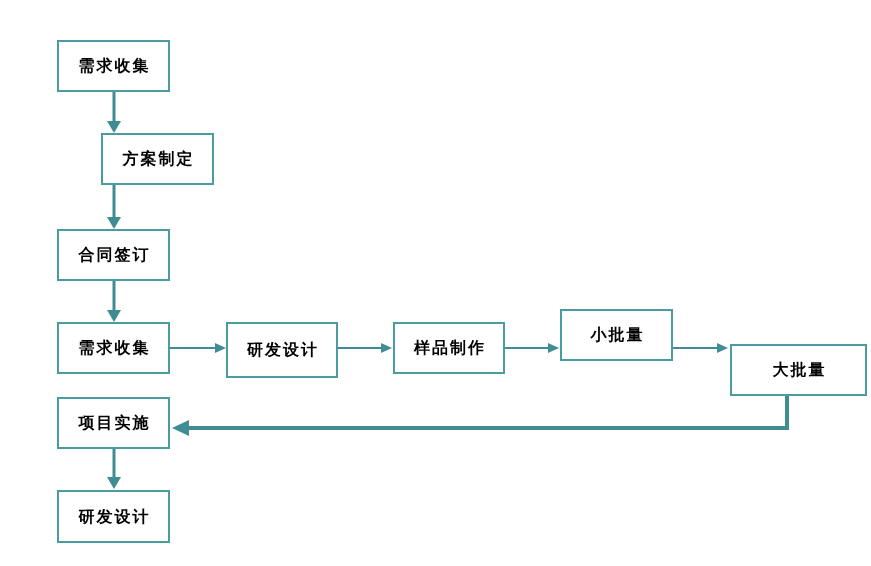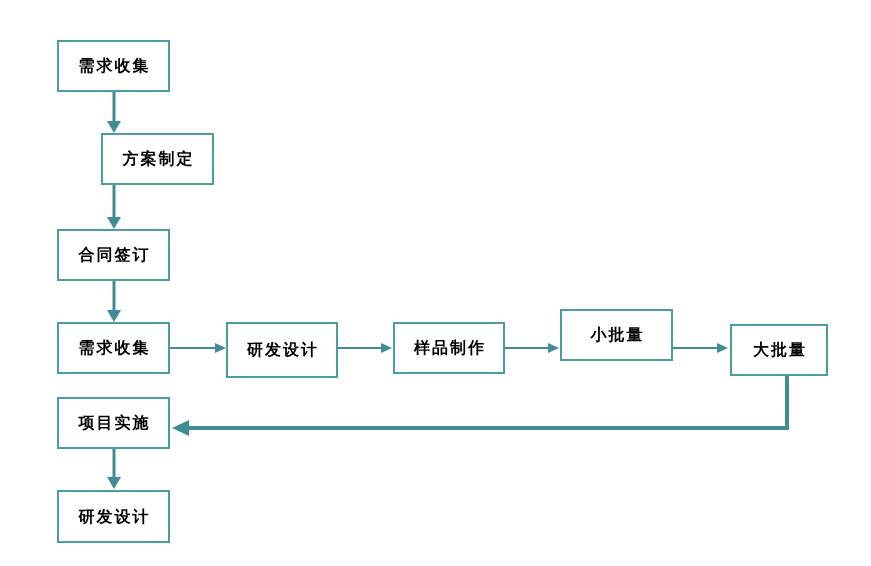--- a/index.html
+++ b/index.html
@@ -122,21 +122,21 @@
   </div>
 
   <div class="node" style="left:393px; top:322px; width:112px; height:52px;">
     <span class="node-label">样品制作</span>
   </div>
 
   <div class="node" style="left:560px; top:309px; width:113px; height:52px;">
     <span class="node-label">小批量</span>
   </div>
 
-  <div class="node" style="left:730px; top:324px; width:98px; height:52px;">
+  <div class="node" style="left:730px; top:344px; width:137px; height:52px;">
     <span class="node-label">大批量</span>
   </div>
 
   <div class="node" style="left:57px; top:397px; width:113px; height:52px;">
     <span class="node-label">项目实施</span>
   </div>
 
   <div class="node" style="left:57px; top:490px; width:113px; height:53px;">
     <span class="node-label">研发设计</span>
   </div>

